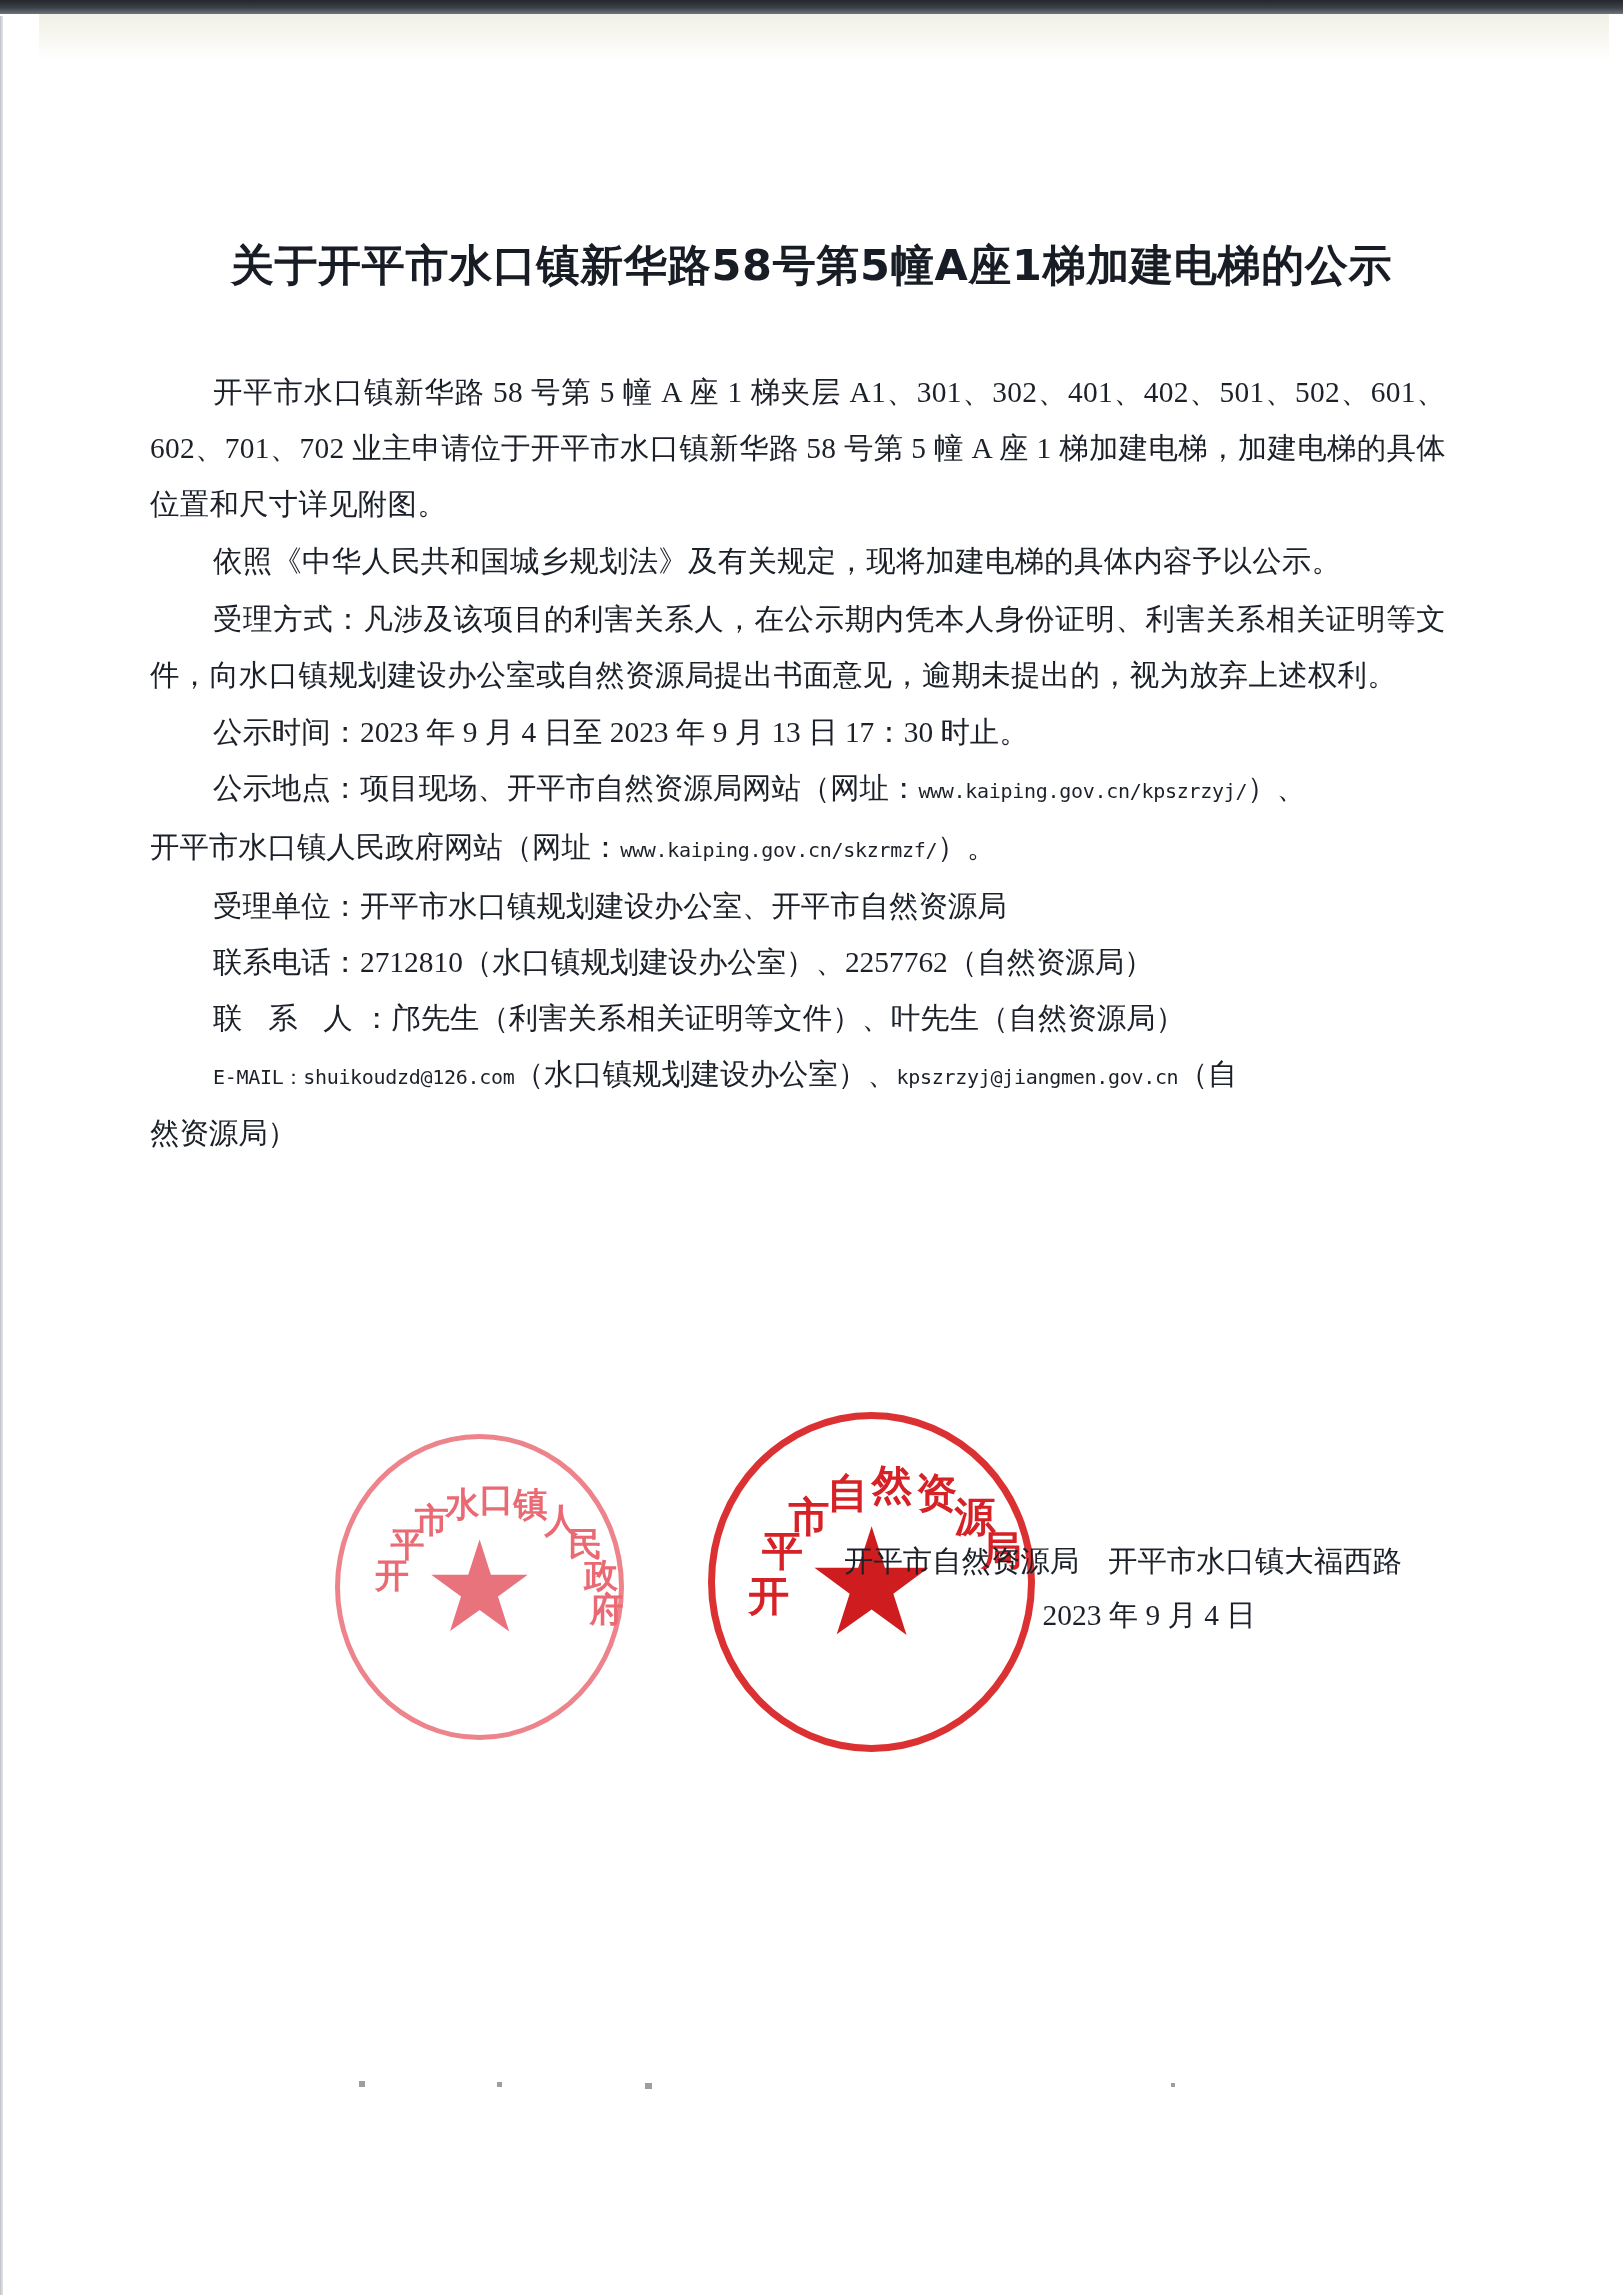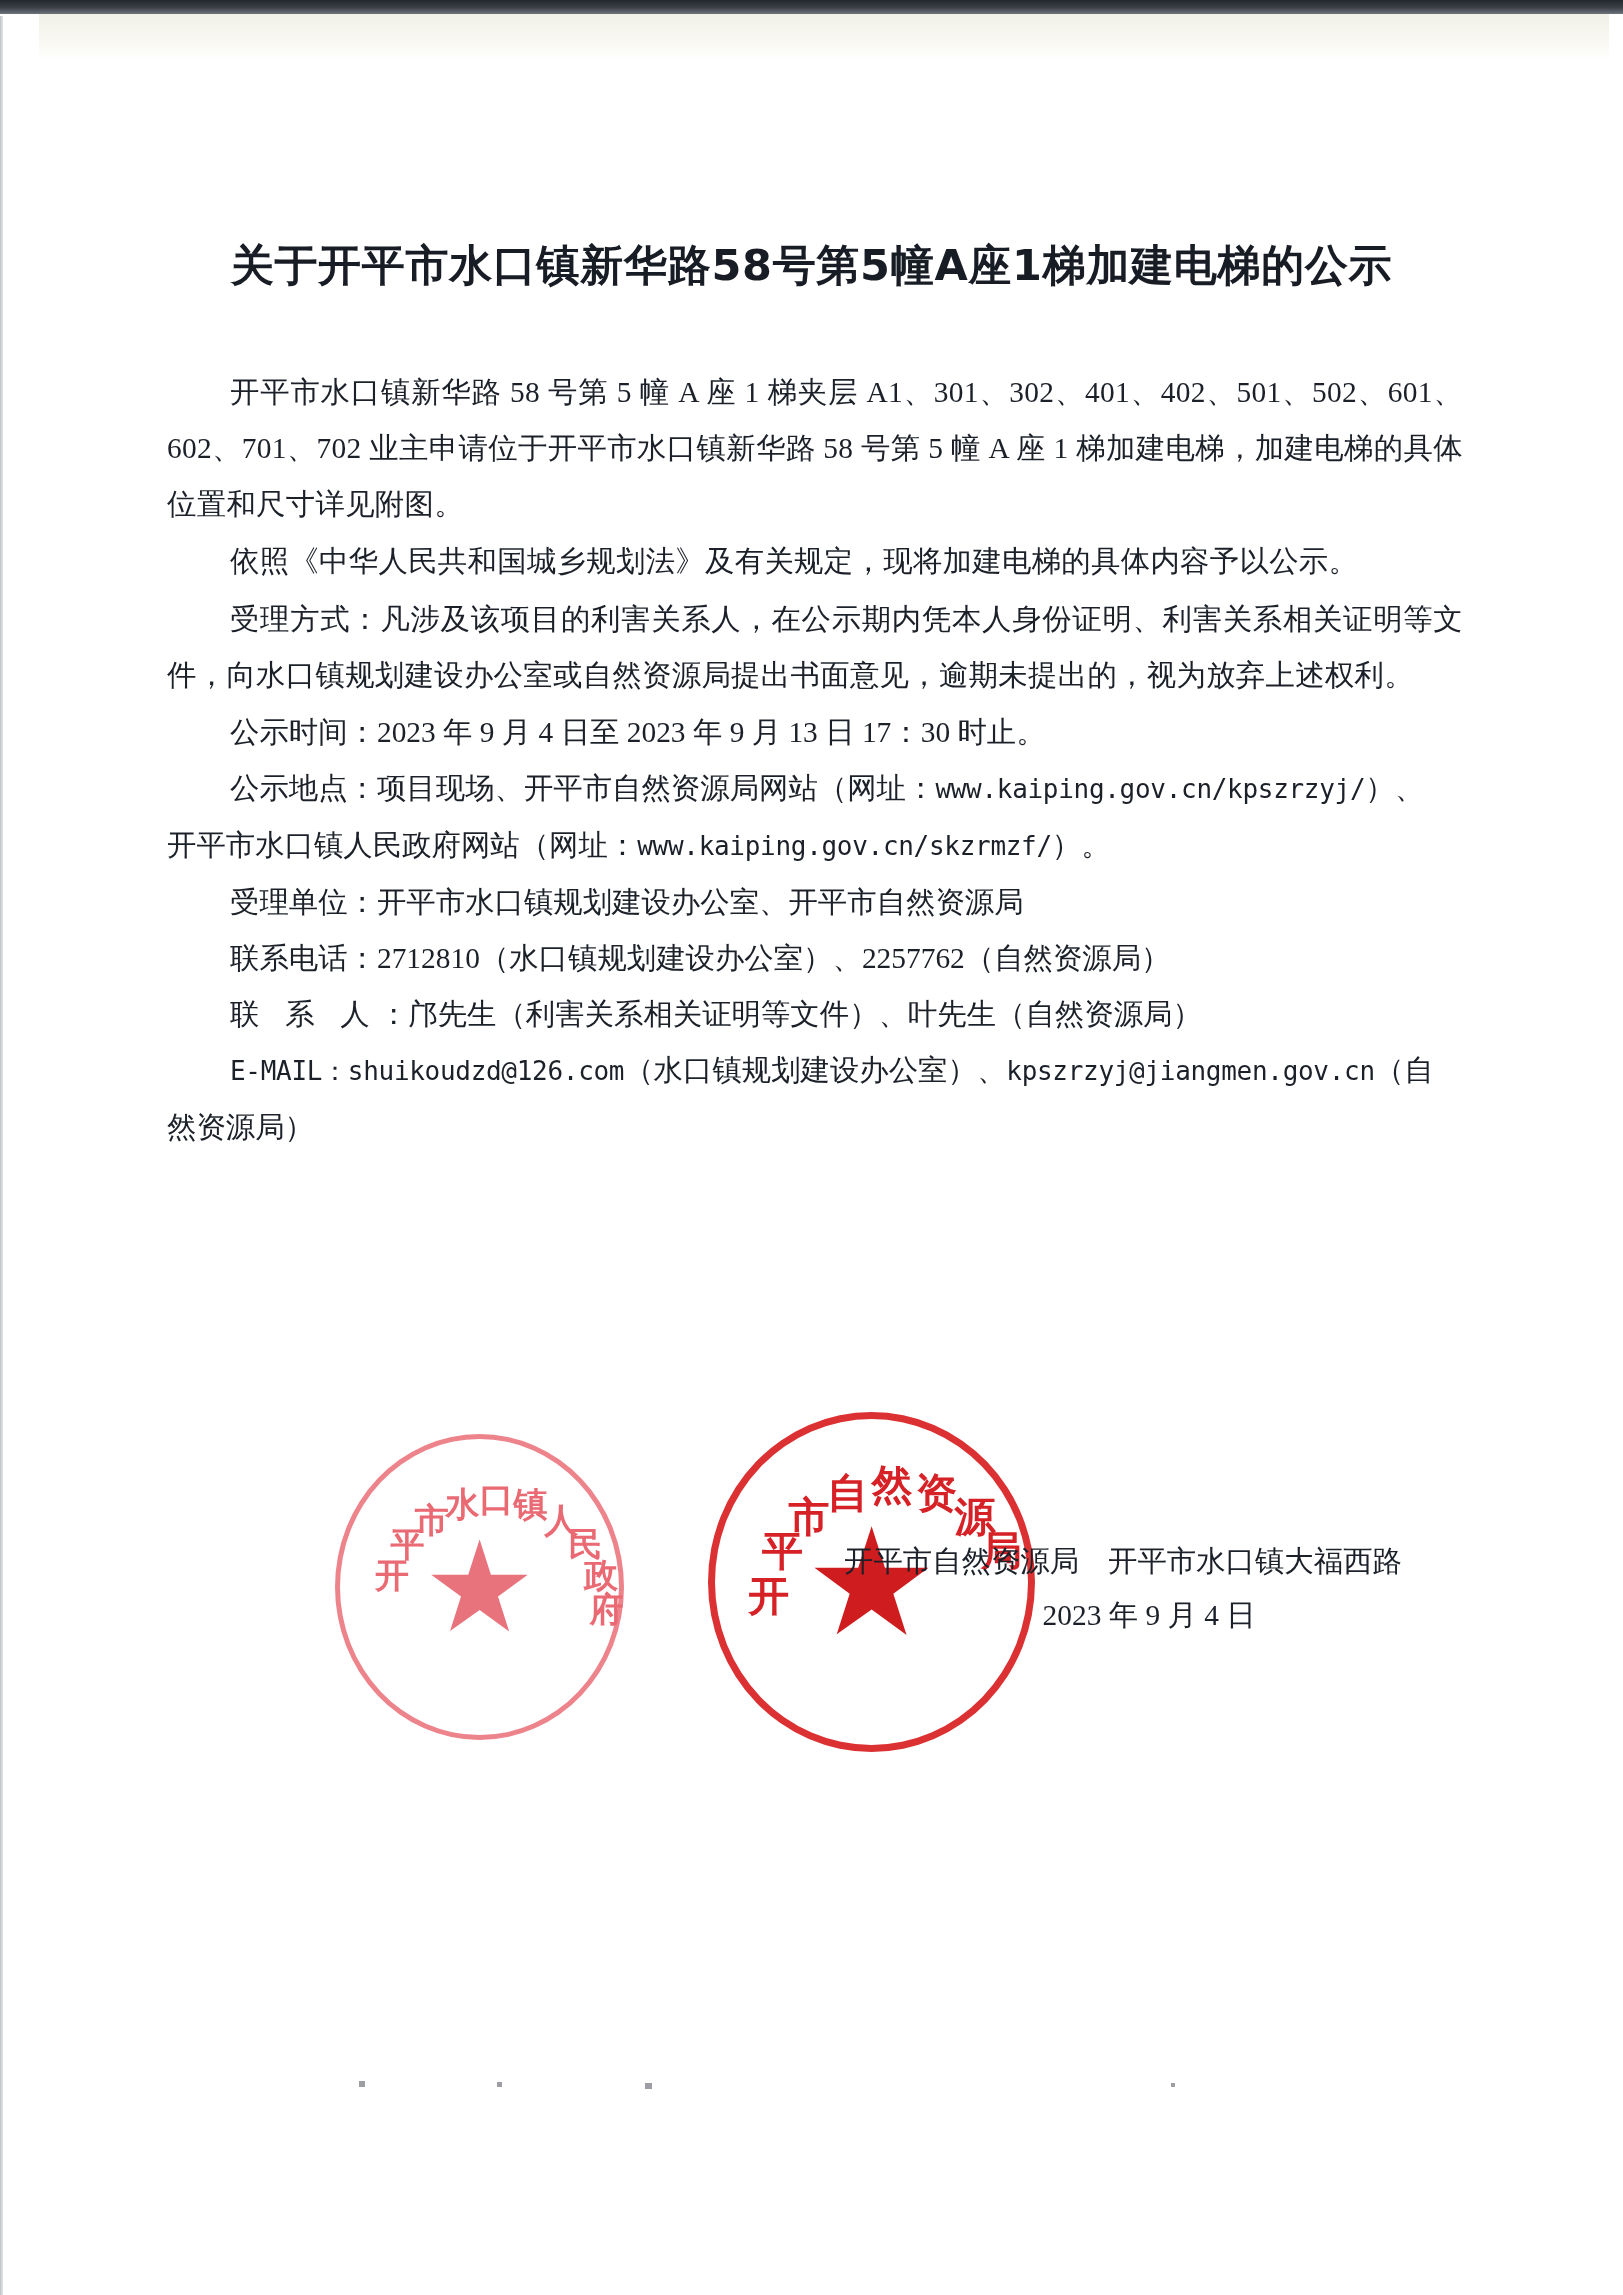--- a/index.html
+++ b/index.html
@@ -63,41 +63,41 @@
     font-weight: 700;
     font-size: 43px;
     letter-spacing: 0.7px;
     color: #181c24;
     white-space: nowrap;
   }
 
   
   .body-block {
     position: absolute;
-    left: 167px;
+    left: 150px;
     top: 364px;
     width: 1296px;
   }
 
   .para {
     font-size: 29.4px;
     line-height: 56px;
     text-align: justify;
     text-justify: inter-ideograph;
     color: #1b2029;
     margin: 0 0 1.3px 0;
     letter-spacing: 0.3px;
   }
   .para.indent { text-indent: 63px; }
   .line { font-size: 29.4px; line-height: 56px; color:#1b2029; white-space: nowrap; }
   .line.indent { padding-left: 63px; }
 
   .mono {
     font-family: "DejaVu Sans Mono", "Liberation Mono", monospace;
-    font-size: 26px;
+    font-size: 20px;
     letter-spacing: -0.3px;
   }
   .spaced-label { letter-spacing: 9.2px; }
 
   
   .sign-block {
     position: absolute;
     left: 844px;
     top: 1534px;
     width: 622px;

